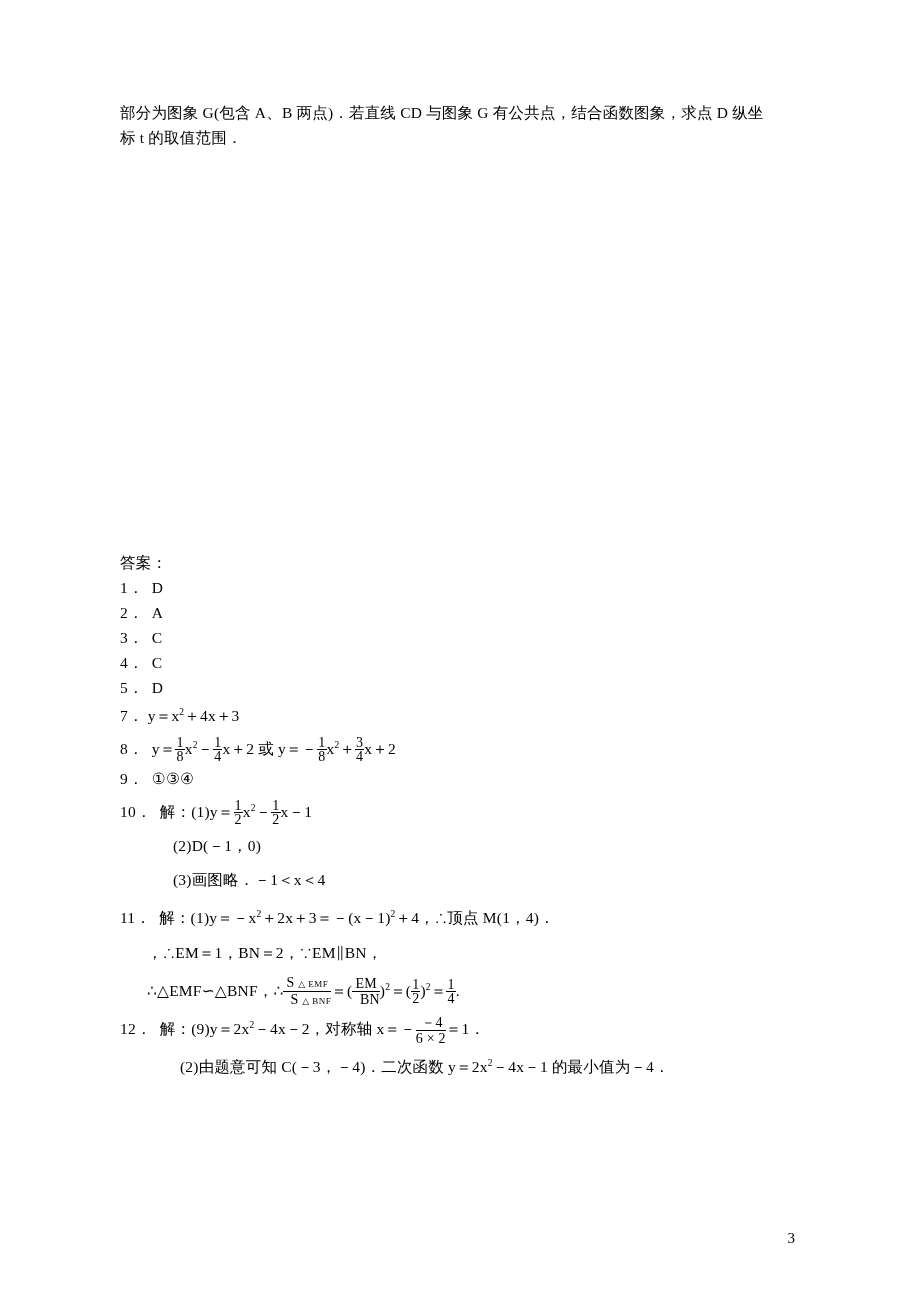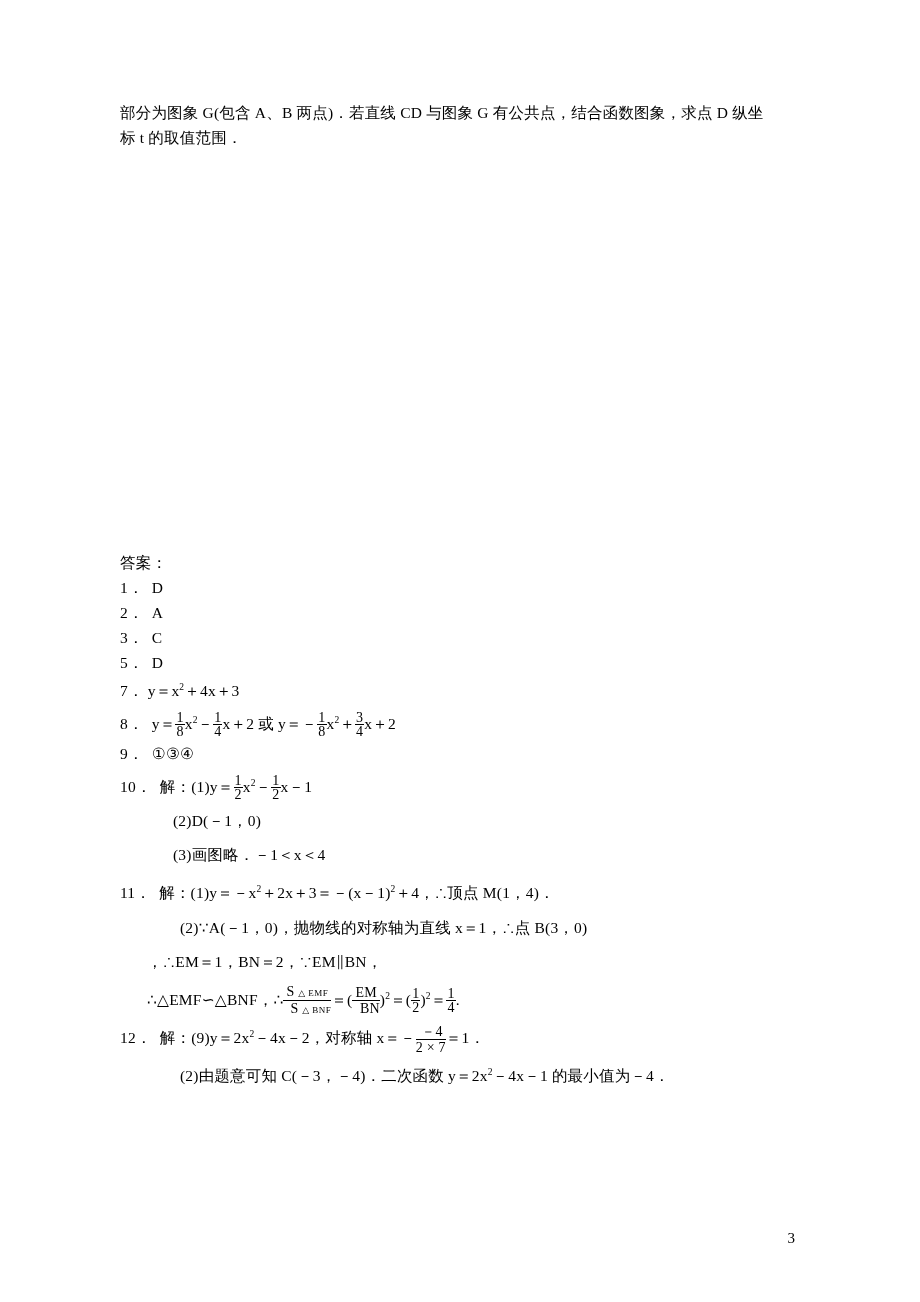--- a/index.html
+++ b/index.html
@@ -30,20 +30,21 @@
   <div class="line">部分为图象 G(包含 A、B 两点)．若直线 CD 与图象 G 有公共点，结合函数图象，求点 D 纵坐</div>
   <div class="line">标 t 的取值范围．</div>
 
   <div class="gap-lg"></div>
 
   <div class="line">答案：</div>
 
   <div class="line"><span class="latin">1．</span>&nbsp;&nbsp;<span class="latin">D</span></div>
   <div class="line"><span class="latin">2．</span>&nbsp;&nbsp;<span class="latin">A</span></div>
   <div class="line"><span class="latin">3．</span>&nbsp;&nbsp;<span class="latin">C</span></div>
+  <div class="line"><span class="latin">4．</span>&nbsp;&nbsp;<span class="latin">C</span></div>
   <div class="line"><span class="latin">5．</span>&nbsp;&nbsp;<span class="latin">D</span></div>
 
   <div class="line">
     <span class="latin">7．</span>&nbsp;<span class="latin">y＝x</span><span class="sup">2</span><span class="latin">＋4x＋3</span>
   </div>
 
   <div class="lineE">
     <span class="latin">8．</span>&nbsp;&nbsp;<span class="latin">y＝</span><span class="frac"><span class="t">1</span><span class="b">8</span></span><span class="latin">x</span><span class="sup">2</span><span class="latin">－</span><span class="frac"><span class="t">1</span><span class="b">4</span></span><span class="latin">x＋2 或 y＝－</span><span class="frac"><span class="t">1</span><span class="b">8</span></span><span class="latin">x</span><span class="sup">2</span><span class="latin">＋</span><span class="frac"><span class="t">3</span><span class="b">4</span></span><span class="latin">x＋2</span>
   </div>
 
@@ -51,25 +52,24 @@
 
   <div class="lineE">
     <span class="latin">10．</span>&nbsp;&nbsp;<span class="latin">解：(1)y＝</span><span class="frac"><span class="t">1</span><span class="b">2</span></span><span class="latin">x</span><span class="sup">2</span><span class="latin">－</span><span class="frac"><span class="t">1</span><span class="b">2</span></span><span class="latin">x－1</span>
   </div>
   <div class="lineE push-b"><span class="latin">(2)D(－1，0)</span></div>
   <div class="lineE push-b"><span>(3)画图略．－1＜x＜4</span></div>
 
   <div class="lineE">
     <span class="latin">11．</span>&nbsp;&nbsp;<span class="latin">解：(1)y＝－x</span><span class="sup">2</span><span class="latin">＋2x＋3＝－(x－1)</span><span class="sup">2</span><span class="latin">＋4，∴顶点 M(1，4)．</span>
   </div>
-  <div class="lineE push-c"><span>(2)∵A(－1，0)，抛物线的对称轴为直线 x＝1，∴点 B(3，0)</span></div>
   <div class="lineE push-a"><span>，∴EM＝1，BN＝2，∵EM∥BN，</span></div>
   <div class="lineE push-a">
     <span>∴△EMF∽△BNF，∴</span><span class="fracw"><span class="t"><span>S </span><span class="tinycap">△ </span><span class="tinycap">EMF</span></span><span class="b"><span>S </span><span class="tinycap">△ </span><span class="tinycap">BNF</span></span></span><span class="latin">＝(</span><span class="fracw"><span class="t">EM</span><span class="b">BN</span></span><span class="latin">)</span><span class="sup">2</span><span class="latin">＝(</span><span class="frac"><span class="t">1</span><span class="b">2</span></span><span class="latin">)</span><span class="sup">2</span><span class="latin">＝</span><span class="frac"><span class="t">1</span><span class="b">4</span></span><span class="latin">.</span>
   </div>
 
   <div class="lineE">
-    <span class="latin">12．</span>&nbsp;&nbsp;<span class="latin">解：(9)y＝2x</span><span class="sup">2</span><span class="latin">－4x－2，对称轴 x＝－</span><span class="fracw"><span class="t">－4</span><span class="b">2 × 7</span></span><span class="latin">＝1．</span>
+    <span class="latin">12．</span>&nbsp;&nbsp;<span class="latin">解：(9)y＝2x</span><span class="sup">2</span><span class="latin">－4x－2，对称轴 x＝－</span><span class="fracw"><span class="t">－4</span><span class="b">6 × 2</span></span><span class="latin">＝1．</span>
   </div>
   <div class="lineE push-c"><span>(2)由题意可知 C(－3，－4)．二次函数 y＝2x</span><span class="sup">2</span><span>－4x－1 的最小值为－4．</span></div>
 
   <div class="pgnum">3</div>
 </div>
 
 </body></html>

